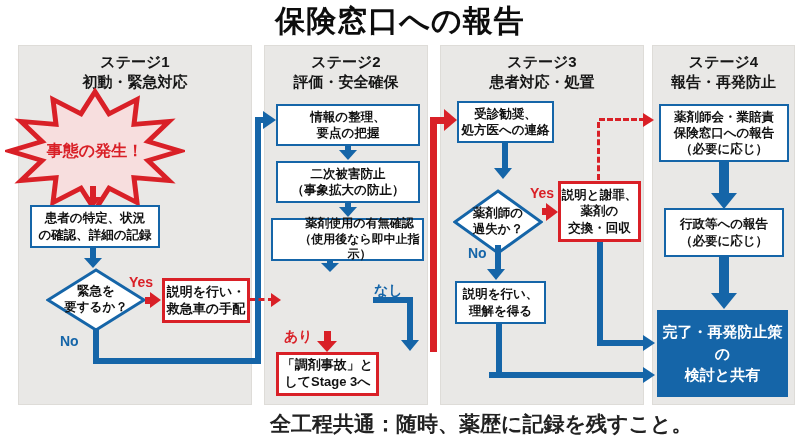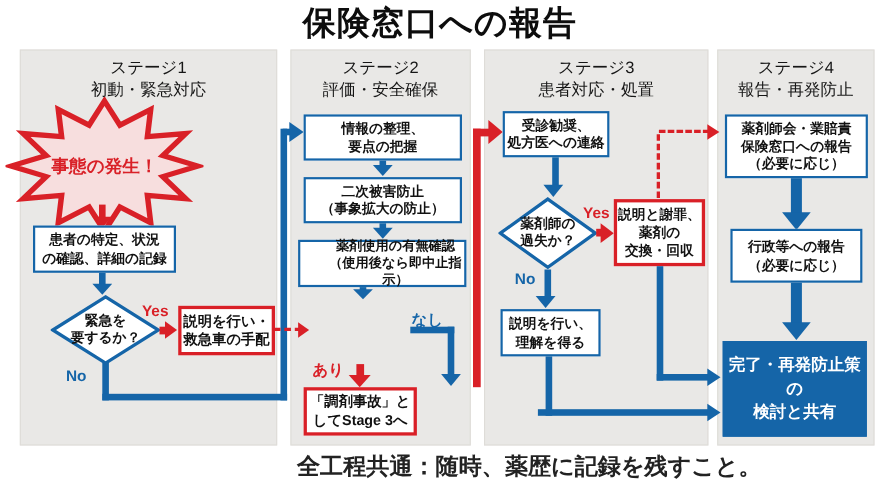--- a/index.html
+++ b/index.html
@@ -16,21 +16,21 @@
   .title{
     position:absolute;top:1px;left:0;width:100%;text-align:center;
     font-weight:bold;font-size:30px;color:#0d0d0d;letter-spacing:1px;
   }
   .panel{
     position:absolute;top:45px;height:360px;background:var(--panel);
     border:1px solid #dedcd8;box-sizing:border-box;
   }
   .hdr{
     position:absolute;top:6px;left:0;right:0;text-align:center;
-    font-weight:normal;font-size:15px;line-height:1.35;color:#161616;
+    font-weight:bold;font-size:15px;line-height:1.35;color:#161616;
     white-space:pre-line;
   }
   .node{
     position:absolute;box-sizing:border-box;background:#fff;
     border:2.5px solid var(--blue);
     display:flex;align-items:center;justify-content:center;
     text-align:center;font-weight:bold;font-size:12.5px;line-height:1.3;
     white-space:pre-line;color:#111;
   }
   .node.rd{border:3.5px solid var(--red);}
@@ -166,21 +166,21 @@
   <div class="sv r" style="left:430px;top:117px;width:7px;height:235px;"></div>
   <div class="sh r" style="left:430px;top:117px;width:16px;height:7px;"></div>
   <div class="t" style="left:444px;top:109px;border-width:11px 0 11px 13px;border-left-color:var(--red);"></div>
 
   <div class="node" style="left:457px;top:101px;width:97px;height:42px;">受診勧奨、
 処方医への連絡</div>
 
   <div class="sv" style="left:502px;top:143px;width:6px;height:27px;"></div>
   <div class="t" style="left:494px;top:168px;border-width:11px 9px 0 9px;border-top-color:var(--blue);"></div>
 
-  <div class="dia" style="left:453px;top:179px;width:90px;height:66px;">
+  <div class="dia" style="left:453px;top:189px;width:90px;height:66px;">
     <svg viewBox="0 0 100 66" preserveAspectRatio="none">
       <polygon points="50,2 98,33 50,64 2,33" fill="#fff" stroke="#1565a8" stroke-width="3" vector-effect="non-scaling-stroke"></polygon>
     </svg>
     <div class="lbl">薬剤師の
 過失か？</div>
   </div>
 
   <div class="lab r" style="left:530px;top:185px;">Yes</div>
   <div class="sh r" style="left:542px;top:208px;width:6px;height:7px;"></div>
   <div class="t" style="left:546px;top:203px;border-width:9px 0 9px 12px;border-left-color:var(--red);"></div>

